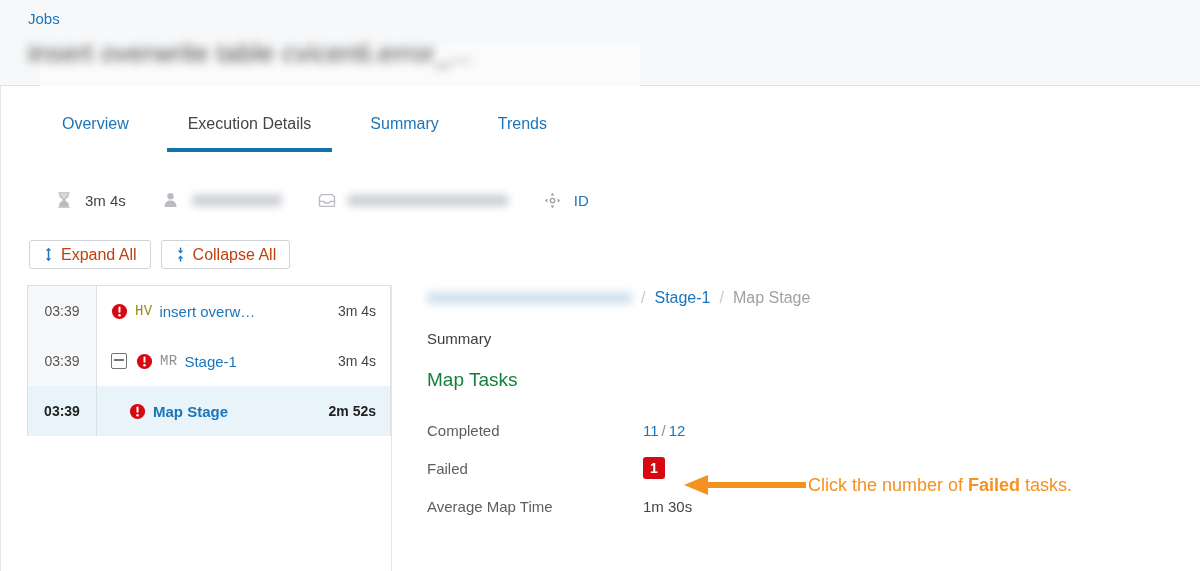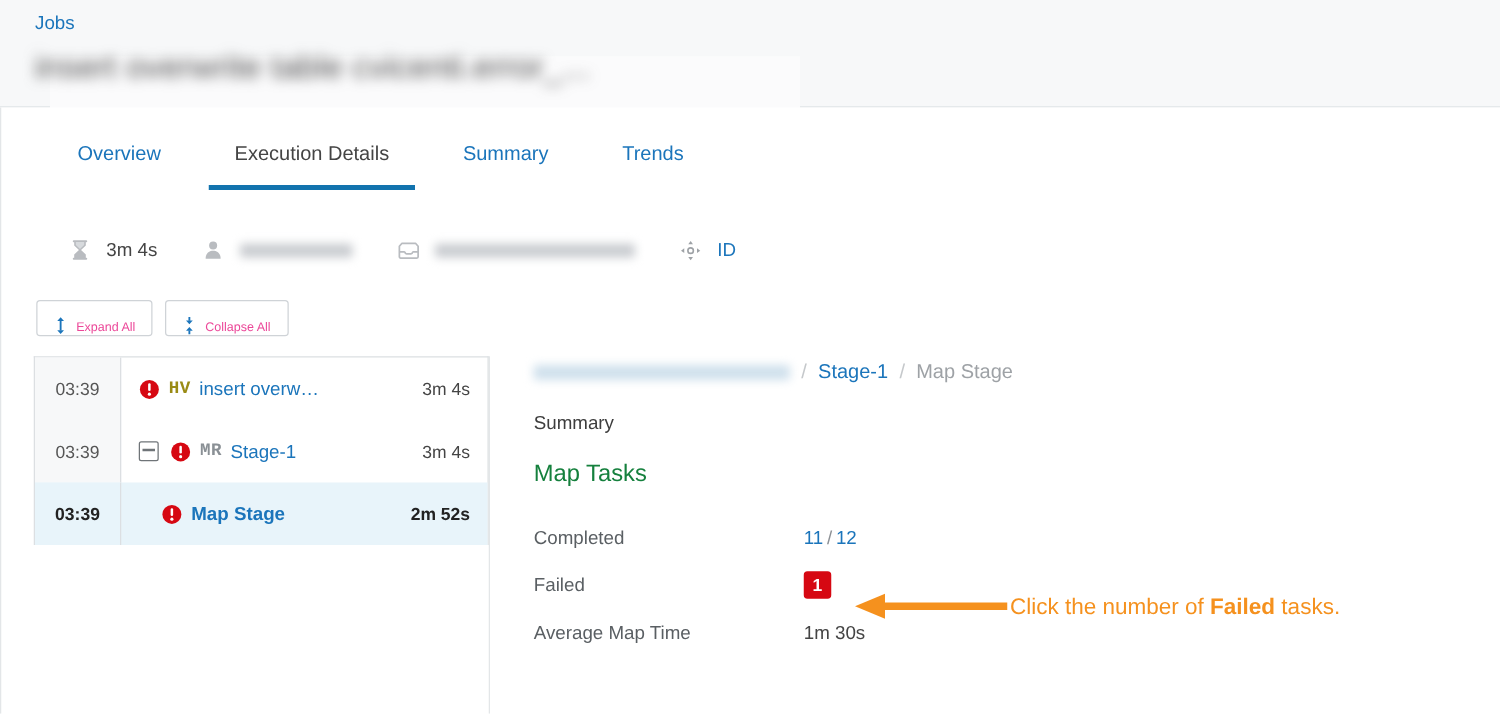--- a/index.html
+++ b/index.html
@@ -113,29 +113,29 @@
 
   
   .btn-row {
     position: absolute;
     left: 28px; top: 154px;
     display: flex;
     gap: 10px;
   }
   .btn {
     display: inline-flex;
-    align-items: flex-end;
+    align-items: center;
     gap: 7px;
     height: 29px;
     padding: 0 13px;
     border: 1px solid #cfd3d7;
     border-radius: 3px;
     background: #ffffff;
-    color: #ec4899;
-    font-size: 10px;
+    color: #c2410c;
+    font-size: 16px;
     cursor: pointer;
     box-sizing: border-box;
   }
   .btn .ic { display: inline-flex; align-items: center; }
 
   
   .tree {
     position: absolute;
     left: 26px; top: 199px;
     width: 364px;
@@ -190,21 +190,21 @@
     color: #1b75bb;
     overflow: hidden;
     text-overflow: ellipsis;
     white-space: nowrap;
     cursor: pointer;
   }
   .tree-row.selected .name { font-weight: bold; }
   .badge-type {
     font-family: "Liberation Mono", monospace;
     font-size: 14px;
-    font-weight: bold;
+    font-weight: normal;
     letter-spacing: 0.3px;
   }
   .badge-type.hv { color: #9a8b15; }
   .badge-type.mr { color: #8a9095; }
   .collapse-box {
     width: 14px; height: 14px;
     border: 1.5px solid #6f7478;
     border-radius: 2px;
     position: relative;
     cursor: pointer;

